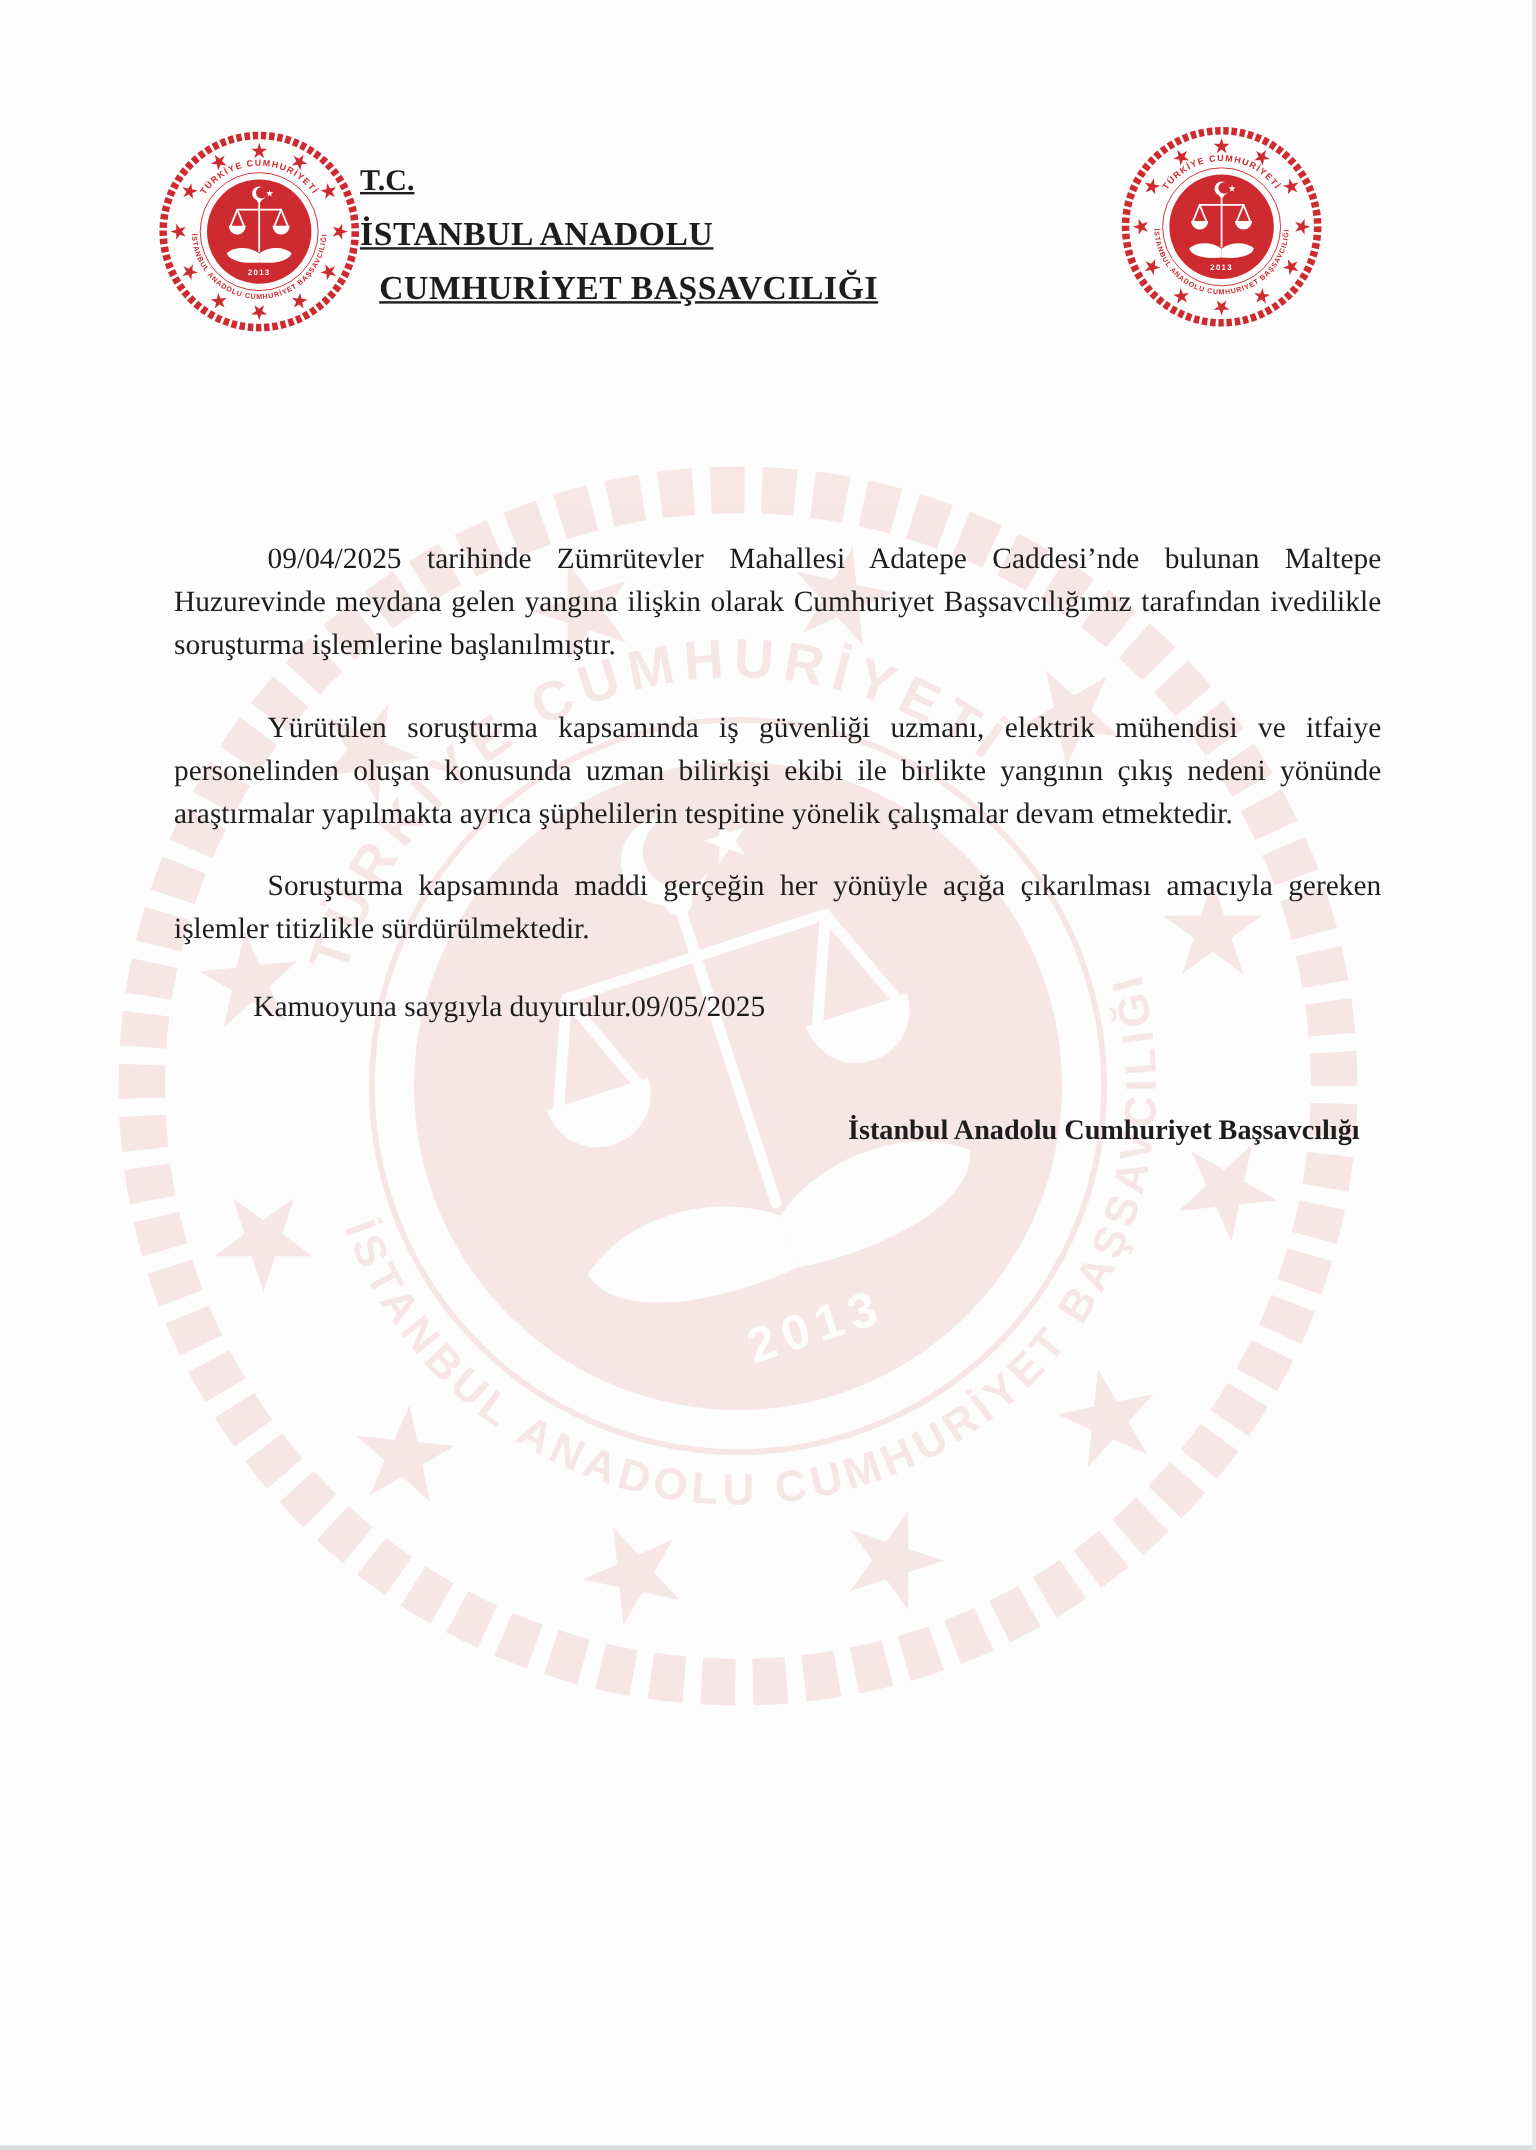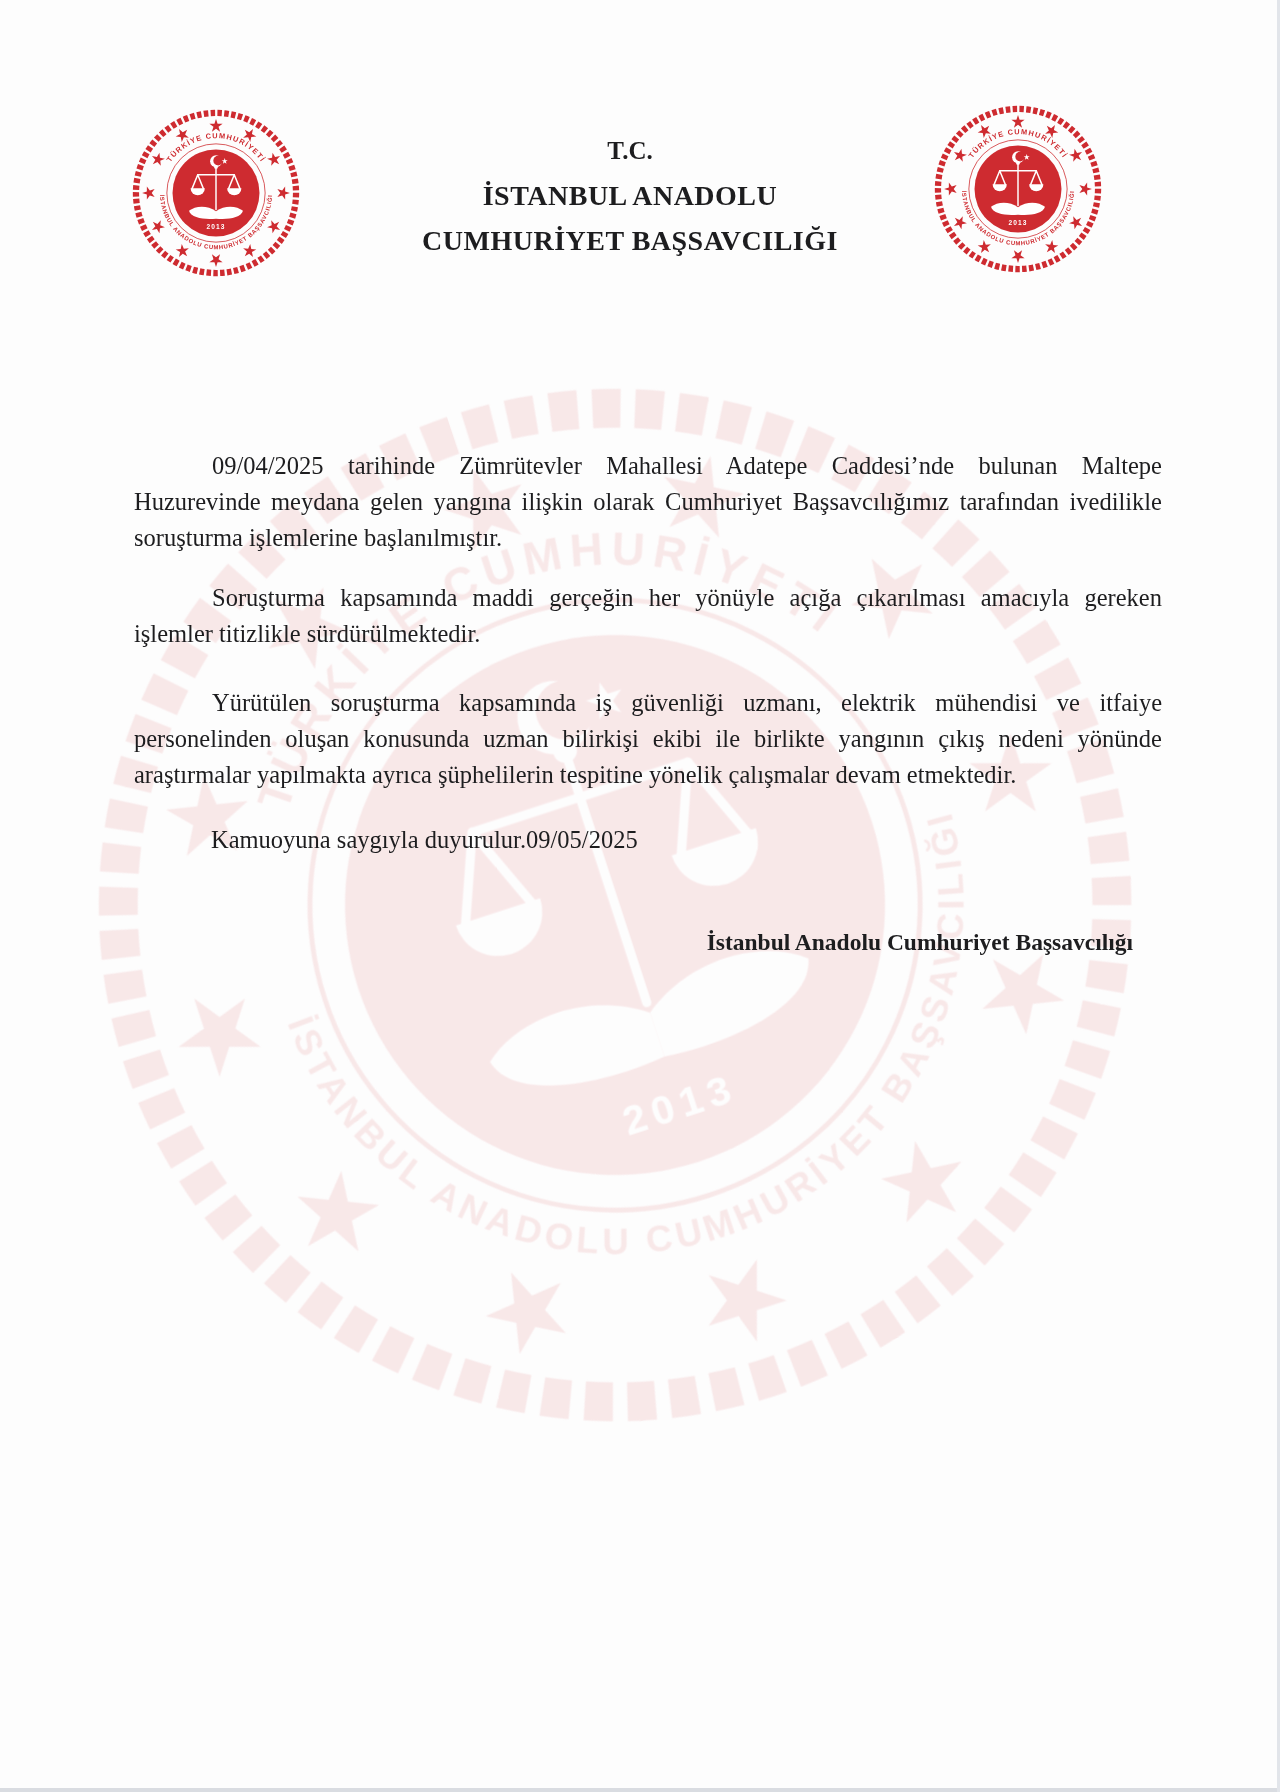--- a/index.html
+++ b/index.html
@@ -28,37 +28,37 @@
   .arc-bottom{font-size:6.8px;letter-spacing:0.8px;}
   .scales{stroke:#ffffff;stroke-width:1.7;fill:none;stroke-linecap:round;}
   .seal-year{font-family:"Liberation Sans","DejaVu Sans",sans-serif;font-weight:700;font-size:7.6px;fill:#ffffff;letter-spacing:1.2px;}
 
   
   .seal-img{position:absolute;z-index:1;width:174px;height:174px;}
   .seal-left{left:129px;top:106px;}
   .seal-right{left:931px;top:102px;}
   .header-text{
     position:absolute;left:300px;right:320px;top:138px;z-index:1;
-    text-align:center;font-weight:700;line-height:1;
+    text-align:left;font-weight:700;line-height:1;text-decoration:underline;
   }
   .h-line1{font-size:25px;margin:0 0 19px 0;}
   .h-line2{font-size:28px;letter-spacing:0.5px;margin:0 0 17px 0;}
   .h-line3{font-size:28px;letter-spacing:0.5px;margin:16px;}
 
   
   .content{position:absolute;left:133px;width:1030px;top:371px;z-index:1;font-size:24.5px;}
   .subject{line-height:34px;}
   .subject-label{font-weight:700;margin-right:8px;}
   .doc-title{
     text-align:center;font-weight:700;font-size:27px;margin-top:67px;
     text-decoration:underline;text-decoration-thickness:2px;text-underline-offset:5px;
     letter-spacing:0.3px;
   }
   .para{
-    margin:1px;text-align:justify;text-indent:78px;line-height:36px;
+    margin:12px;text-align:justify;text-indent:78px;line-height:36px;
   }
   .p1{margin-top:77px;}
   .p2{margin-top:33px;}
   .p3{margin-top:24px;}
   .closing{margin:29px 0 0 0;text-indent:78px;line-height:36px;}
   .signature{margin-top:71px;text-align:right;padding-right:30px;font-weight:700;font-size:23.5px;}
 </style>
 </head>
 <body>
 
@@ -136,19 +136,19 @@
 <div class="header-text">
   <div class="h-line1">T.C.</div>
   <div class="h-line2">İSTANBUL ANADOLU</div>
   <div class="h-line3">CUMHURİYET BAŞSAVCILIĞI</div>
 </div>
 
 <div class="content">
 
 
   <p class="para p1">09/04/2025 tarihinde Zümrütevler Mahallesi Adatepe Caddesi’nde bulunan Maltepe Huzurevinde meydana gelen yangına ilişkin olarak Cumhuriyet Başsavcılığımız tarafından ivedilikle soruşturma işlemlerine başlanılmıştır.</p>
+  <p class="para p2">Yürütülen soruşturma kapsamında iş güvenliği uzmanı, elektrik mühendisi ve itfaiye personelinden oluşan konusunda uzman bilirkişi ekibi ile birlikte yangının çıkış nedeni yönünde araştırmalar yapılmakta ayrıca şüphelilerin tespitine yönelik çalışmalar devam etmektedir.</p>
   <p class="para p3">Soruşturma kapsamında maddi gerçeğin her yönüyle açığa çıkarılması amacıyla gereken işlemler titizlikle sürdürülmektedir.</p>
-  <p class="para p2">Yürütülen soruşturma kapsamında iş güvenliği uzmanı, elektrik mühendisi ve itfaiye personelinden oluşan konusunda uzman bilirkişi ekibi ile birlikte yangının çıkış nedeni yönünde araştırmalar yapılmakta ayrıca şüphelilerin tespitine yönelik çalışmalar devam etmektedir.</p>
 
   <p class="closing">Kamuoyuna saygıyla duyurulur.09/05/2025</p>
 
   <div class="signature">İstanbul Anadolu Cumhuriyet Başsavcılığı</div>
 </div>
 
 </body></html>

